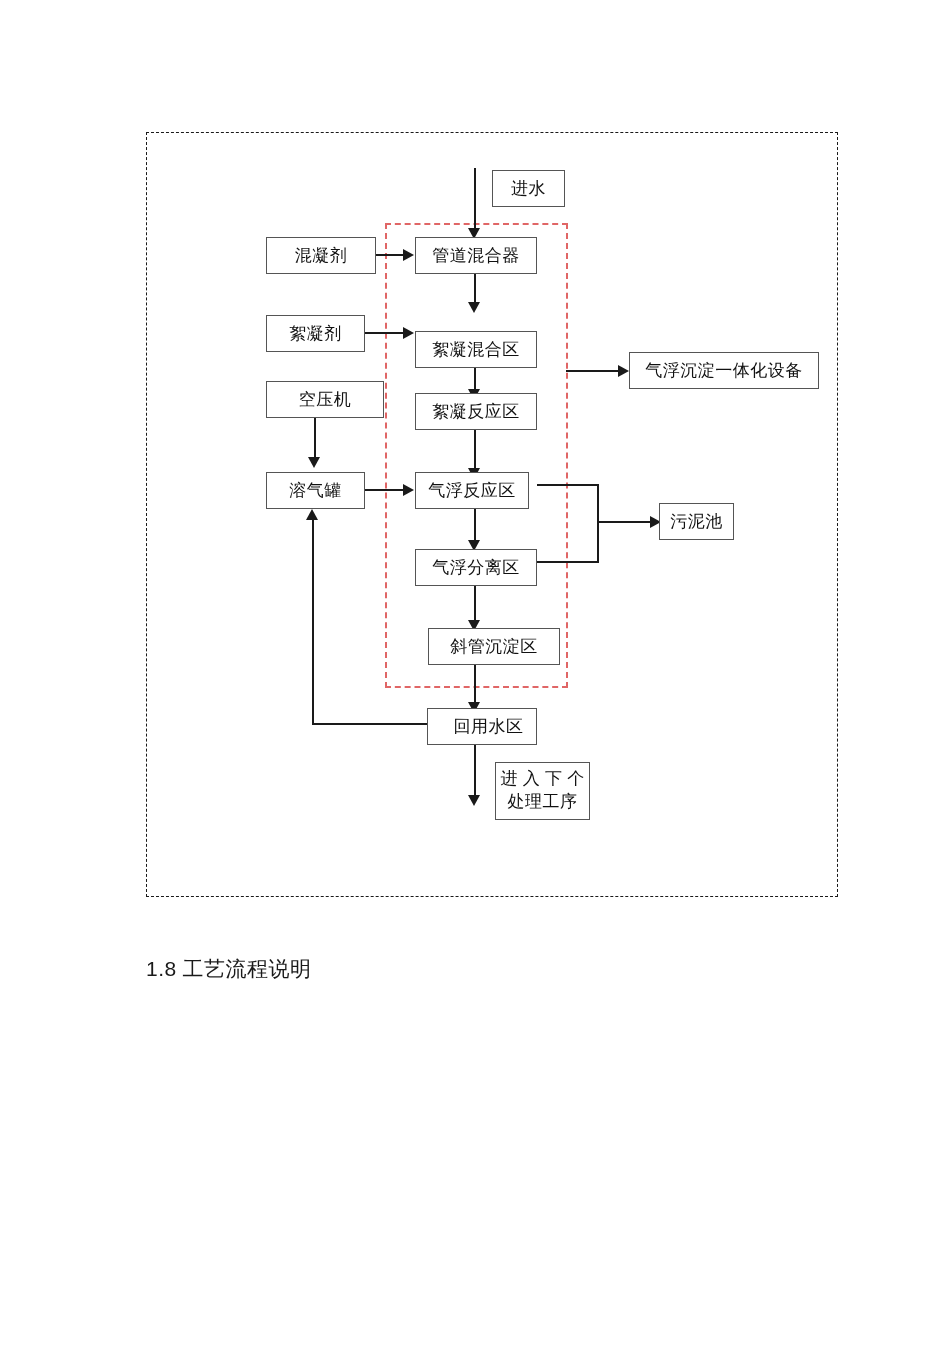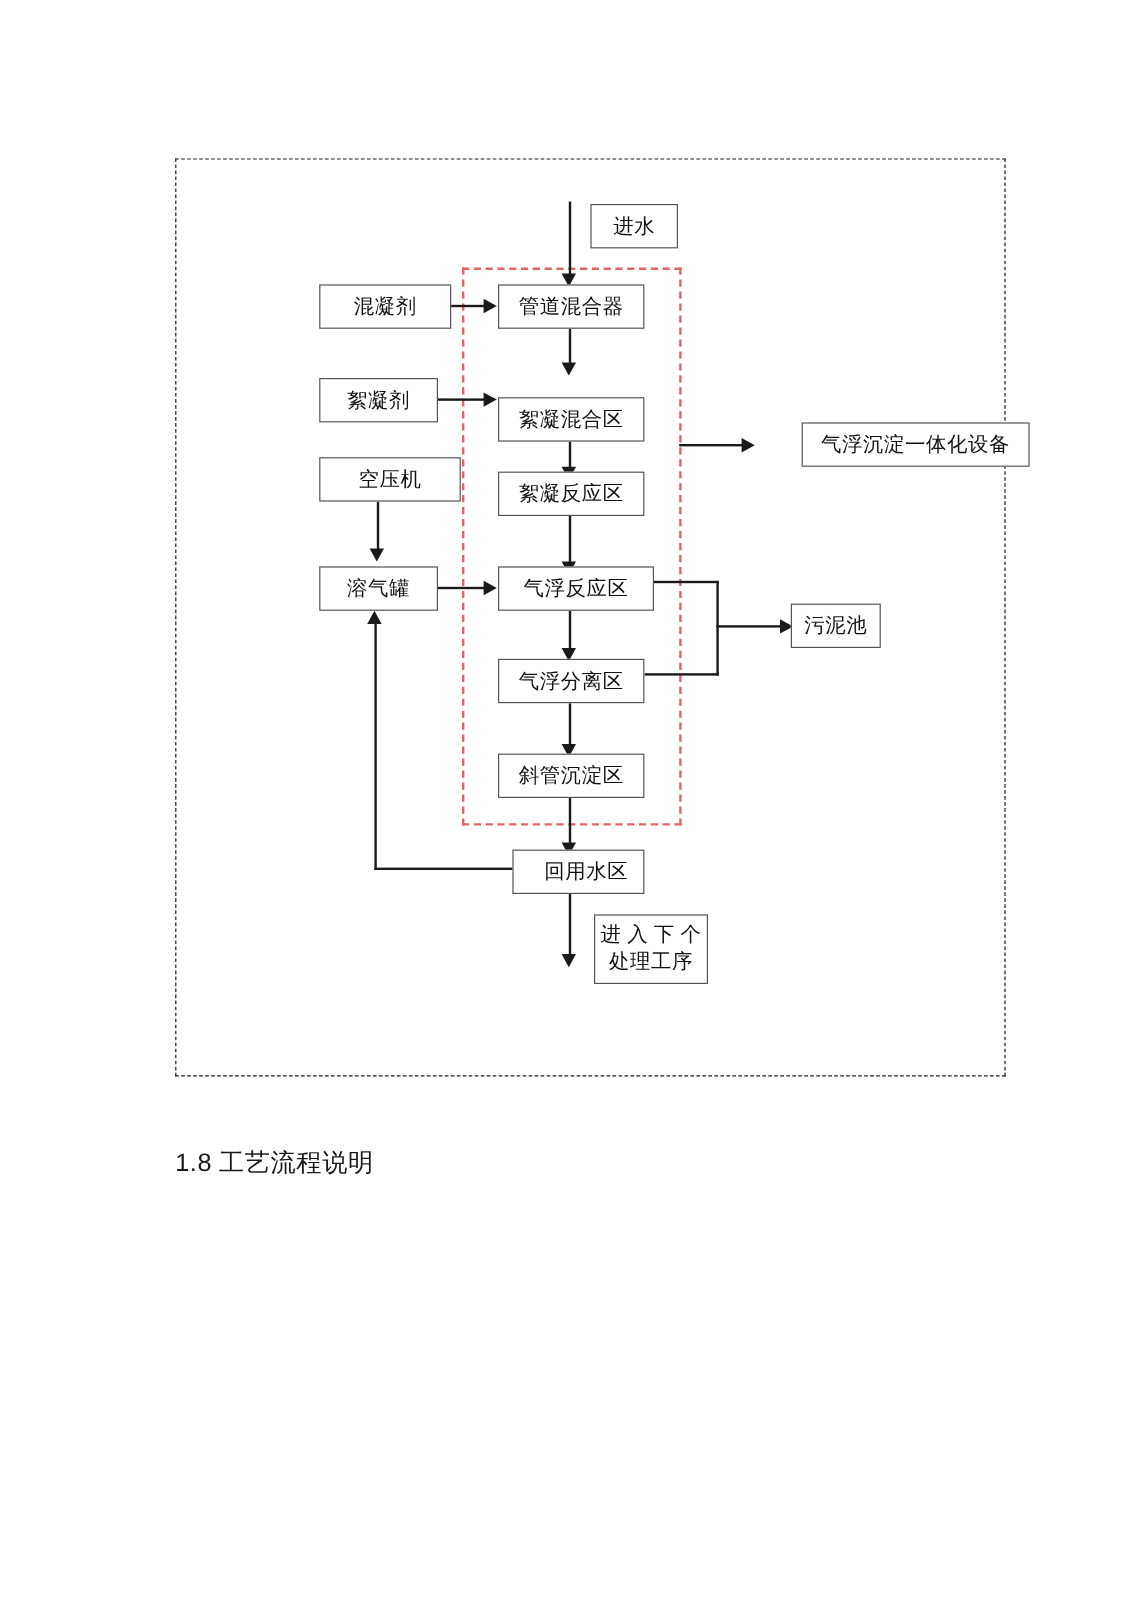--- a/index.html
+++ b/index.html
@@ -172,33 +172,33 @@
   </div>
   <div class="line-v" style="left:474px; top:352px; height:41px;"></div>
   <div class="arrow-down" style="left:468px; top:389px;"></div>
 
   <div class="node" style="left:415px; top:393px; width:122px; height:37px;">
     <span>絮凝反应区</span>
   </div>
   <div class="line-v" style="left:474px; top:430px; height:45px;"></div>
   <div class="arrow-down" style="left:468px; top:468px;"></div>
 
-  <div class="node" style="left:415px; top:472px; width:130px; height:37px;">
+  <div class="node" style="left:415px; top:472px; width:114px; height:37px;">
     <span>气浮反应区</span>
   </div>
   <div class="line-v" style="left:474px; top:509px; height:35px;"></div>
   <div class="arrow-down" style="left:468px; top:540px;"></div>
 
   <div class="node" style="left:415px; top:549px; width:122px; height:37px;">
     <span>气浮分离区</span>
   </div>
   <div class="line-v" style="left:474px; top:586px; height:38px;"></div>
   <div class="arrow-down" style="left:468px; top:620px;"></div>
 
-  <div class="node" style="left:415px; top:628px; width:122px; height:37px;">
+  <div class="node" style="left:428px; top:628px; width:132px; height:37px;">
     <span>斜管沉淀区</span>
   </div>
   <div class="line-v" style="left:474px; top:665px; height:42px;"></div>
   <div class="arrow-down" style="left:468px; top:702px;"></div>
 
   <div class="node" style="left:427px; top:708px; width:110px; height:37px;padding-left:13px;">
     <span>回用水区</span>
   </div>
 
   <div class="line-h" style="left:312px; top:723px; width:117px;"></div>
@@ -208,21 +208,21 @@
   <div class="line-v" style="left:474px; top:745px; height:55px;"></div>
   <div class="arrow-down" style="left:468px; top:795px;"></div>
 
   <div class="node two-line" style="left:495px; top:762px; width:95px; height:58px;">
     <span>进 入 下 个</span>
     <span>处理工序</span>
   </div>
 
   <div class="line-h" style="left:566px; top:370px; width:55px;"></div>
   <div class="arrow-right" style="left:618px; top:365px;"></div>
-  <div class="node" style="left:629px; top:352px; width:190px; height:37px;margin-left:39px;">
+  <div class="node" style="left:629px; top:352px; width:190px; height:37px;">
     <span>气浮沉淀一体化设备</span>
   </div>
 
   <div class="line-h" style="left:537px; top:484px; width:62px;"></div>
   <div class="line-h" style="left:537px; top:561px; width:62px;"></div>
   <div class="line-v" style="left:597px; top:484px; height:79px;"></div>
   <div class="line-h" style="left:597px; top:521px; width:55px;"></div>
   <div class="arrow-right" style="left:650px; top:516px;"></div>
 
   <div class="node" style="left:659px; top:503px; width:75px; height:37px;">

